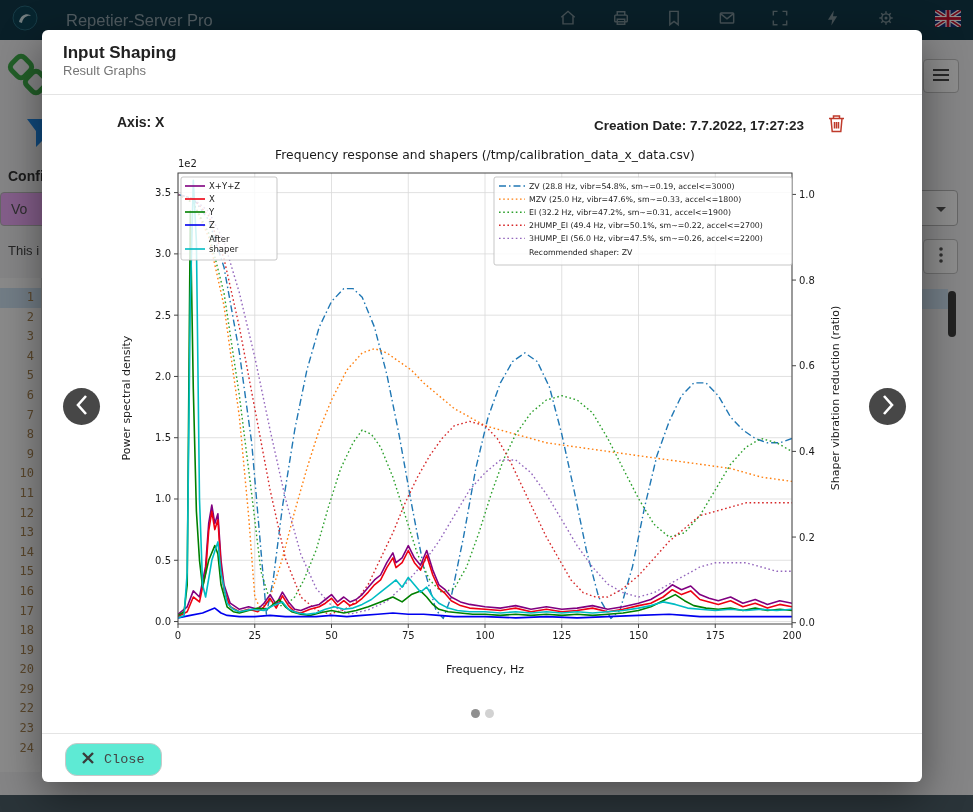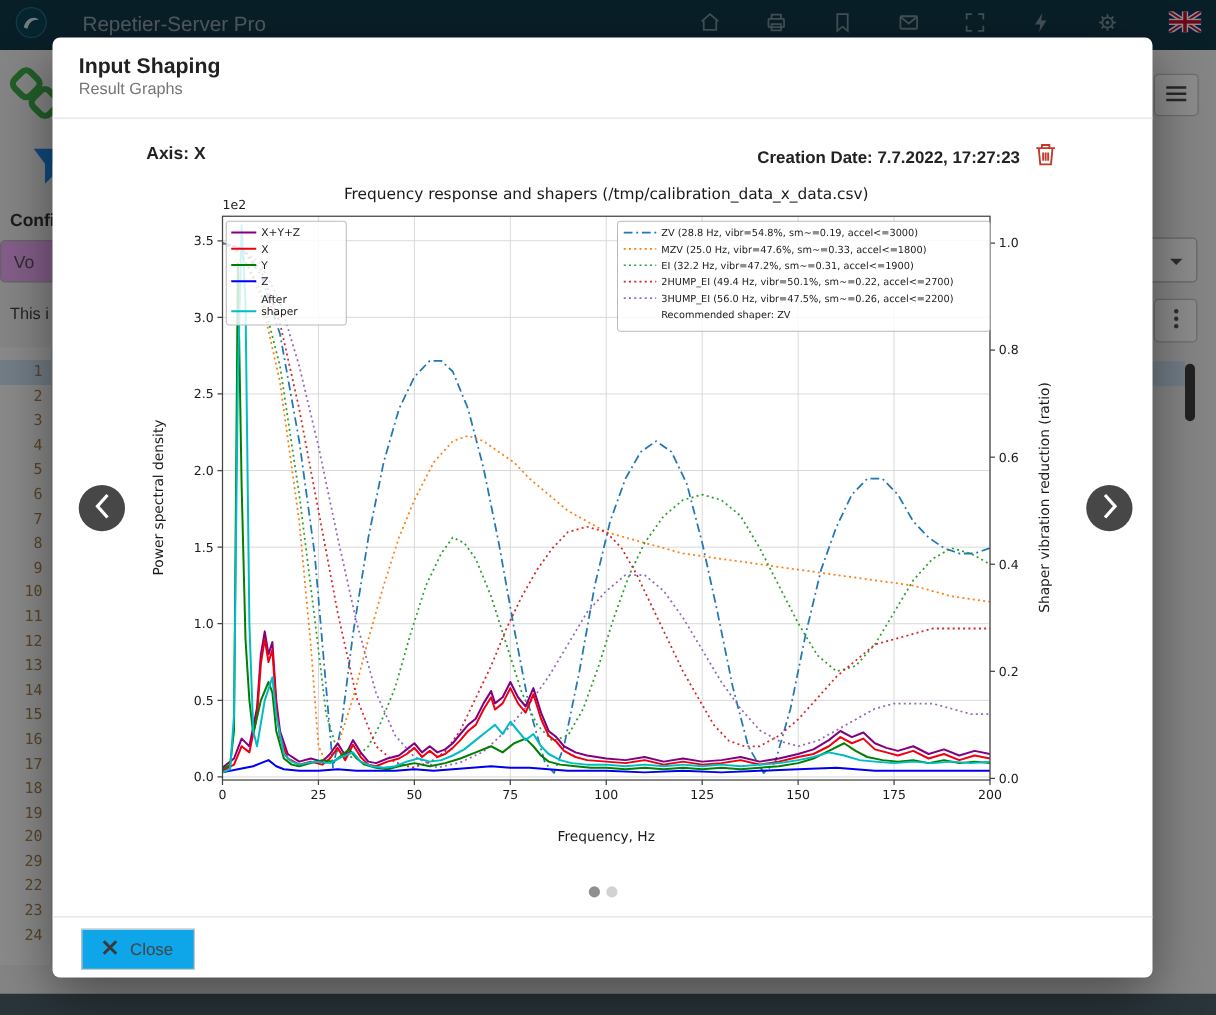--- a/index.html
+++ b/index.html
@@ -28,40 +28,40 @@
   .bottom-bar{position:absolute;left:0;top:795px;width:973px;height:17px;background:#4d5f68}
 
   
   .overlay{position:absolute;inset:0;background:rgba(0,0,0,0.45)}
   .modal{position:absolute;left:42px;top:30px;width:880px;height:752px;background:#fff;border-radius:6px;box-shadow:0 14px 44px rgba(0,0,0,.45)}
   .modal-header{position:absolute;left:0;top:0;right:0;height:65px;padding:13px 21px 16px;border-bottom:1px solid #e4e4e4}
   .modal-title{font-size:17px;font-weight:700;color:#212121}
   .modal-subtitle{font-size:13px;color:#757575;margin-top:0}
   .meta-row{position:absolute;left:75px;right:77px;top:84px;display:flex;justify-content:space-between;align-items:flex-start}
   .axis-label{font-size:14px;font-weight:700;color:#222}
-  .creation{display:flex;align-items:center;gap:12px}
+  .creation{display:flex;align-items:center;gap:24px}
   .creation-label{font-size:13.5px;font-weight:700;color:#222}
   .icon-btn{background:none;border:none;cursor:pointer;padding:0;display:flex;align-items:center}
   .chart-wrap{position:absolute;left:73px;top:112px;width:737px;height:552px;background:#fff}
   #chart-svg text{font-family:"DejaVu Sans",sans-serif;fill:#1a1a1a}
   #chart-svg .tick{font-size:10px}
   #chart-svg .axlabel{font-size:11px}
   #chart-svg .ctitle{font-size:12.3px}
   #chart-svg .leg{font-size:8.5px}
   #chart-svg .leg2{font-size:7.8px}
   #chart-svg .offset{font-size:10px}
   .carousel-btn{position:absolute;top:358px;width:37px;height:37px;border-radius:50%;background:rgba(30,30,30,.82);border:none;display:flex;align-items:center;justify-content:center;cursor:pointer}
   .carousel-btn.prev{left:21px}
   .carousel-btn.next{left:827px}
   .dots{position:absolute;left:0;right:0;top:679px;display:flex;justify-content:center;gap:5px}
   .dot{width:9px;height:9px;border-radius:50%;cursor:pointer}
   .dot.active{background:#8f8f8f}
   .dot.inactive{background:#d2d2d2}
   .modal-footer{position:absolute;left:0;right:0;bottom:0;height:49px;border-top:1px solid #e4e4e4}
-  .close-btn{position:absolute;left:23px;top:9px;height:33px;padding:0 16px;display:flex;align-items:center;gap:10px;background:#0ea5e9;border:1px solid #c8c8c8;border-radius:0;font-size:13.5px;color:#444;cursor:pointer;font-family:Liberation Sans, sans-serif}
+  .close-btn{position:absolute;left:23px;top:9px;height:33px;padding:0 16px;display:flex;align-items:center;gap:10px;background:#5eead4;border:1px solid #c8c8c8;border-radius:12px;font-size:13.5px;color:#444;cursor:pointer;font-family:Liberation Mono, monospace}
 </style>
 </head>
 <body>
 
 <div class="stage">
 
   <div>
     <header class="navbar">
       <div class="brand">
         <span>

